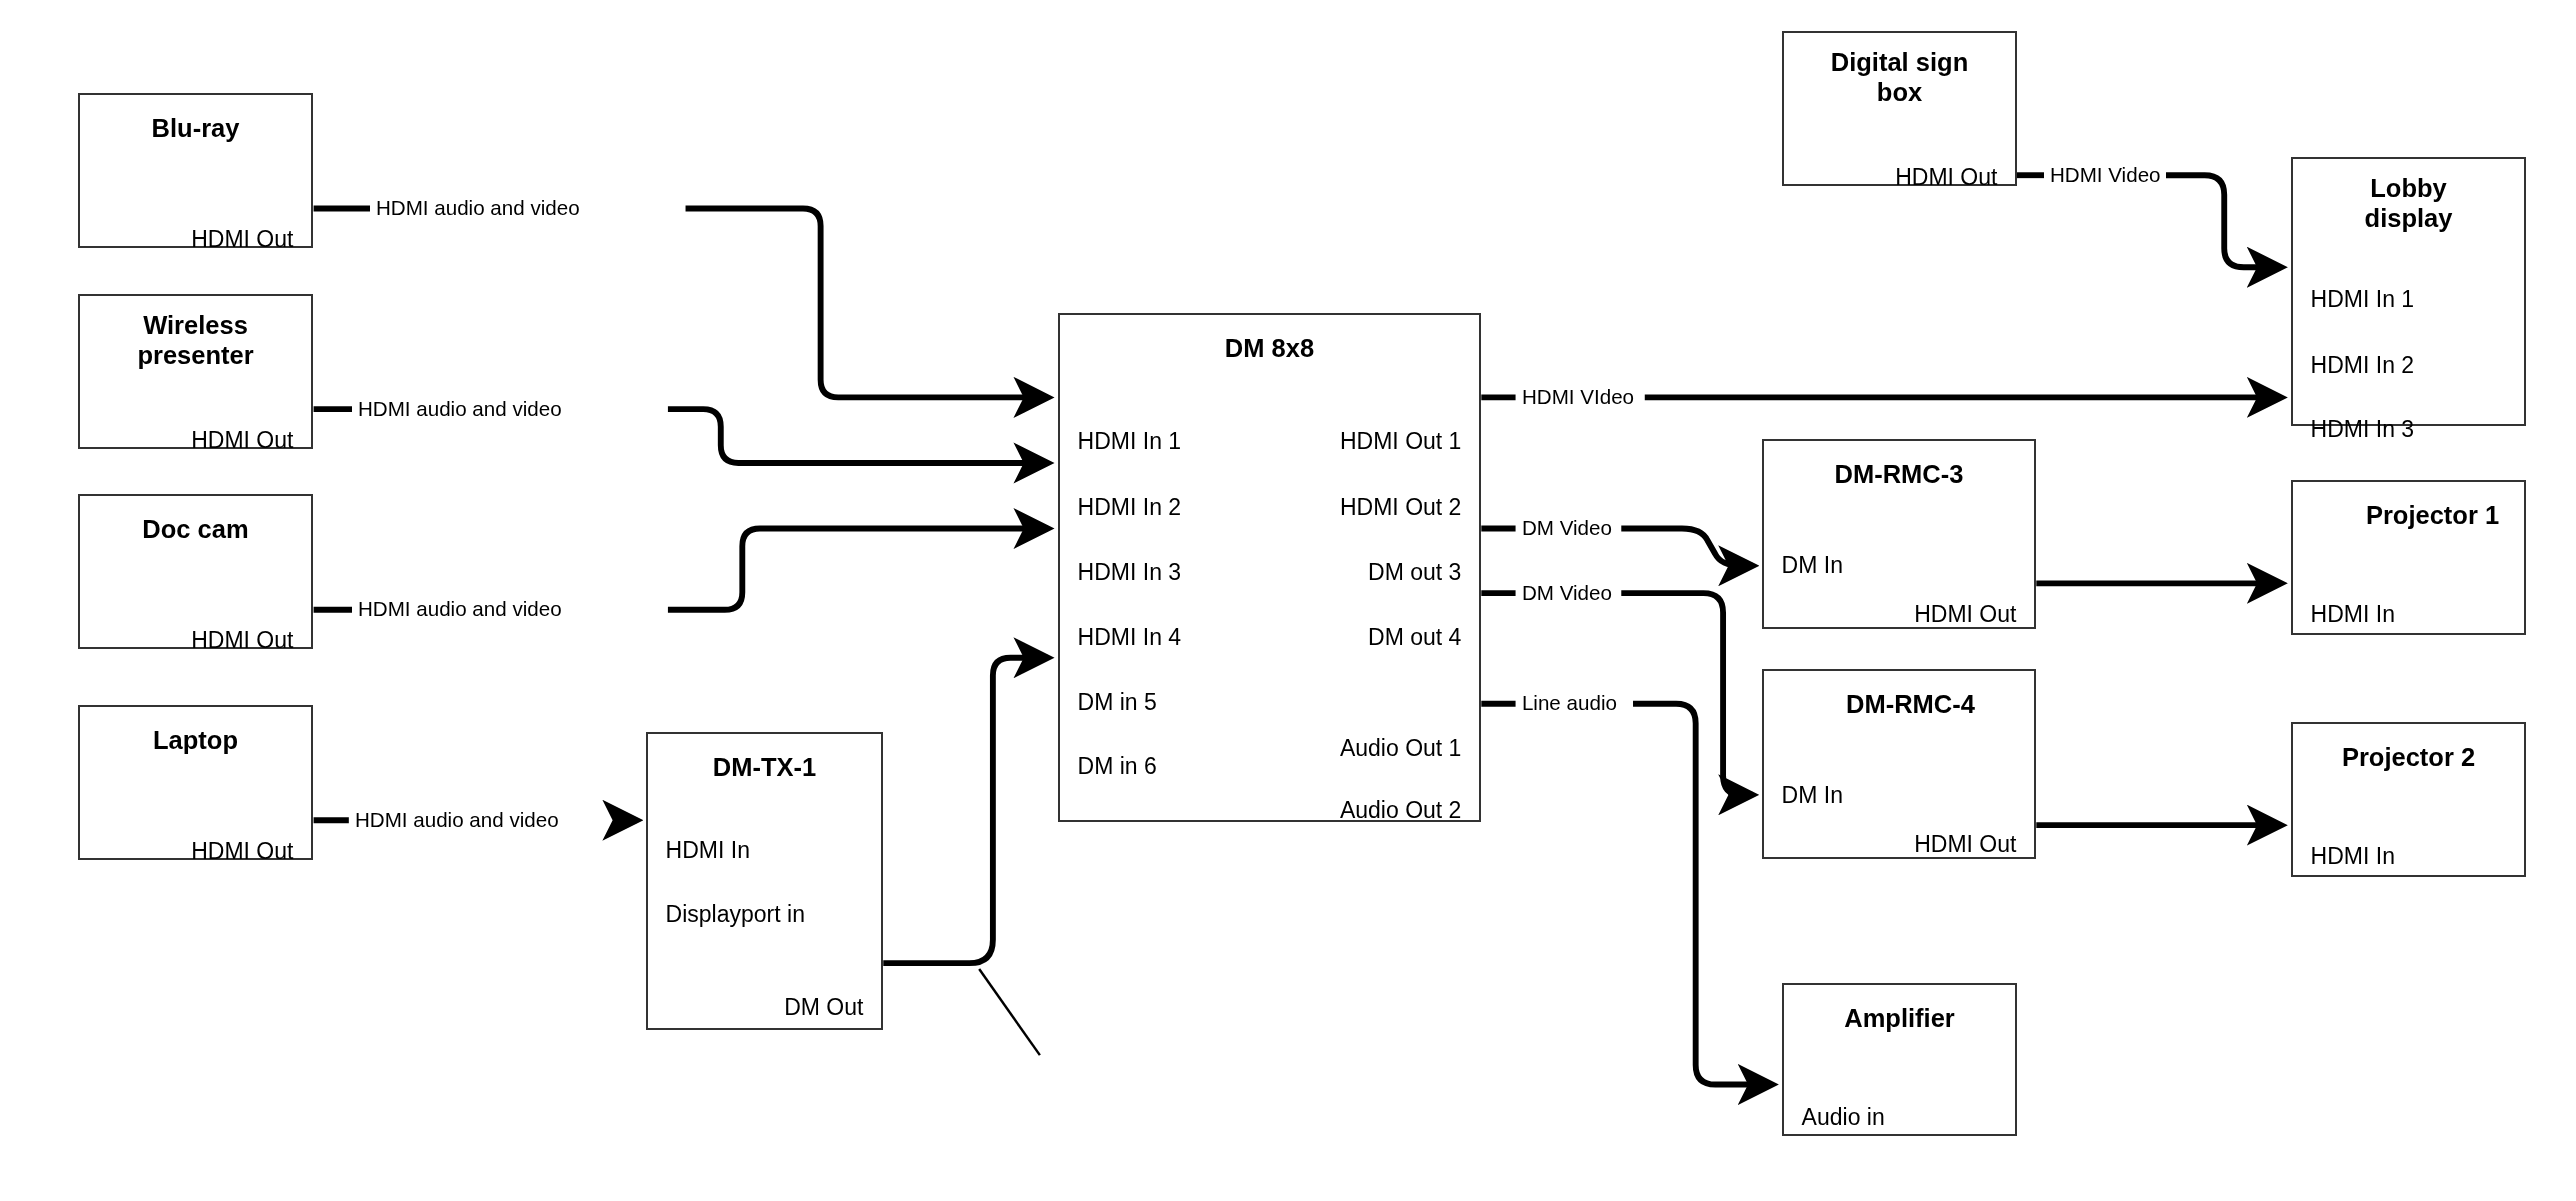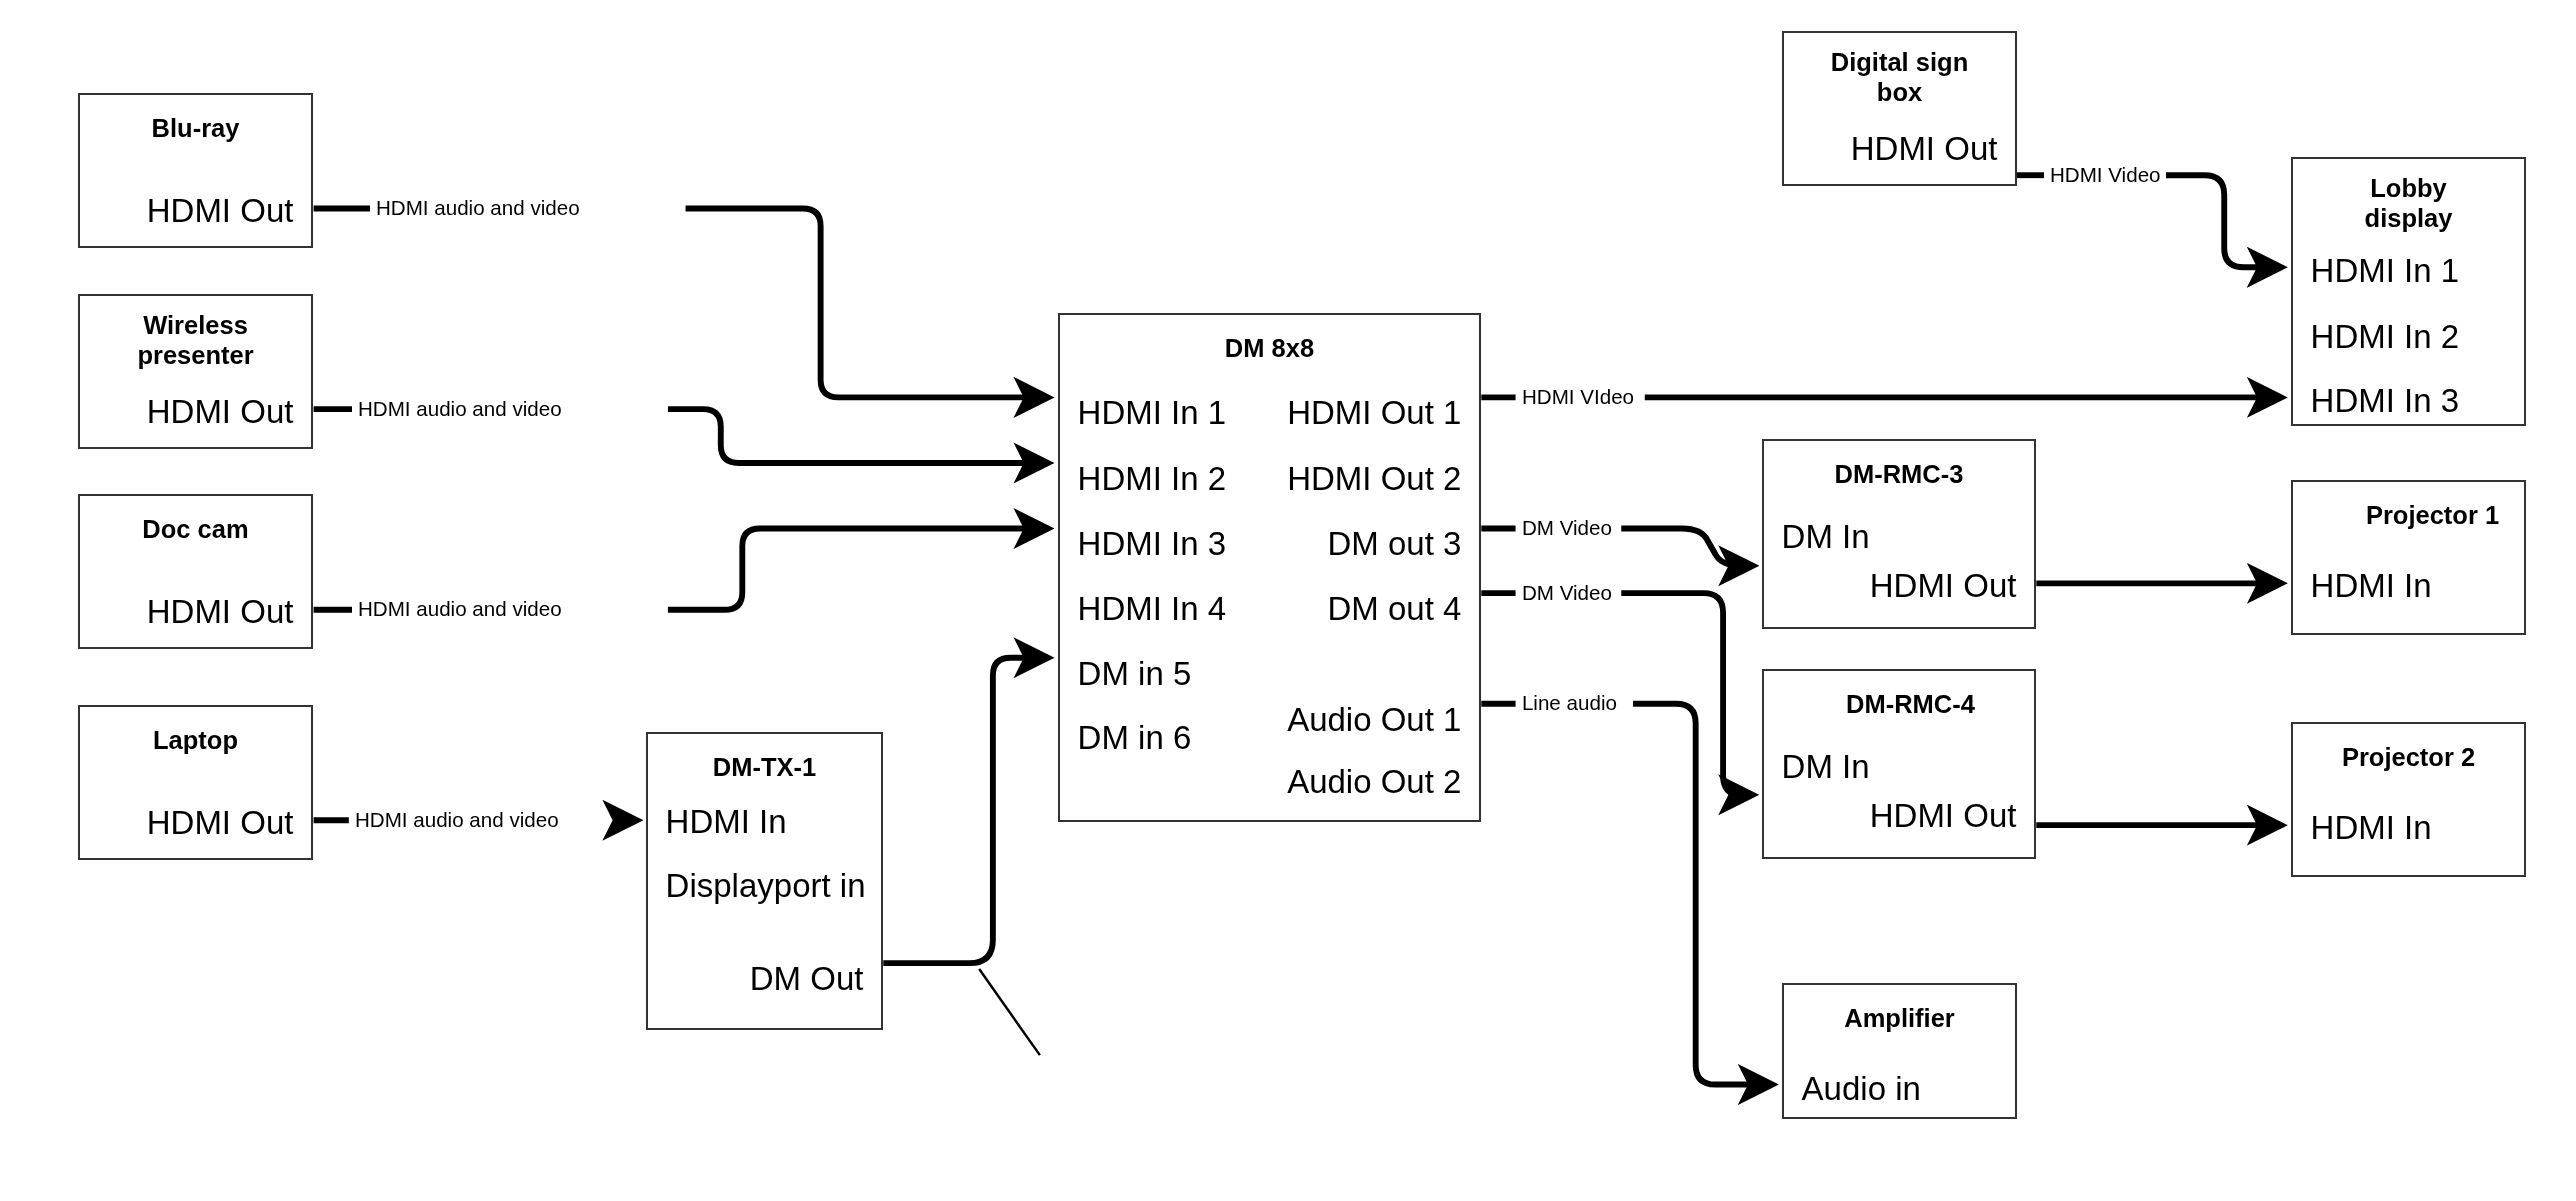--- a/index.html
+++ b/index.html
@@ -33,24 +33,25 @@
     left: 0;
     right: 0;
     text-align: center;
     font-weight: bold;
     font-size: 25.5px;
     color: #000000;
     line-height: 30px;
   }
   .port {
     position: absolute;
-    font-size: 33px;
+    font-size: 23px;
     color: #000000;
     line-height: 28px;
     white-space: nowrap;
+    margin-top: 28px;
   }
   .port.left  { left: 17.6px; text-align: left; }
   .port.right { right: 17.6px; text-align: right; }
   .wire-label {
     position: absolute;
     font-size: 20.6px;
     color: #000000;
     white-space: nowrap;
     background: #ffffff;
     padding: 0 5.9px;
@@ -212,21 +213,21 @@
   <div class="node" style="left:2291px;top:480px;width:235px;height:155px;">
     <div class="node-title" style="top:17.6px;margin-left:48px;">Projector 1</div>
     <div class="port left" style="top:90px;">HDMI In</div>
   </div>
 
   <div class="node" style="left:2291px;top:722px;width:235px;height:155px;">
     <div class="node-title" style="top:17.6px;">Projector 2</div>
     <div class="port left" style="top:90px;">HDMI In</div>
   </div>
 
-  <div class="node" style="left:1782px;top:983px;width:235px;height:136px;">
+  <div class="node" style="left:1782px;top:983px;width:235px;height:153px;">
     <div class="node-title" style="top:17.6px;">Amplifier</div>
     <div class="port left" style="top:90px;">Audio in</div>
   </div>
 
 
   <div class="wire-label" style="left:370px;top:196px;">HDMI audio and video</div>
   <div class="wire-label" style="left:352px;top:397px;">HDMI audio and video</div>
   <div class="wire-label" style="left:352px;top:597px;">HDMI audio and video</div>
   <div class="wire-label" style="left:349px;top:808px;">HDMI audio and video</div>
   <div class="wire-label" style="left:1516px;top:385px;">HDMI VIdeo</div>

